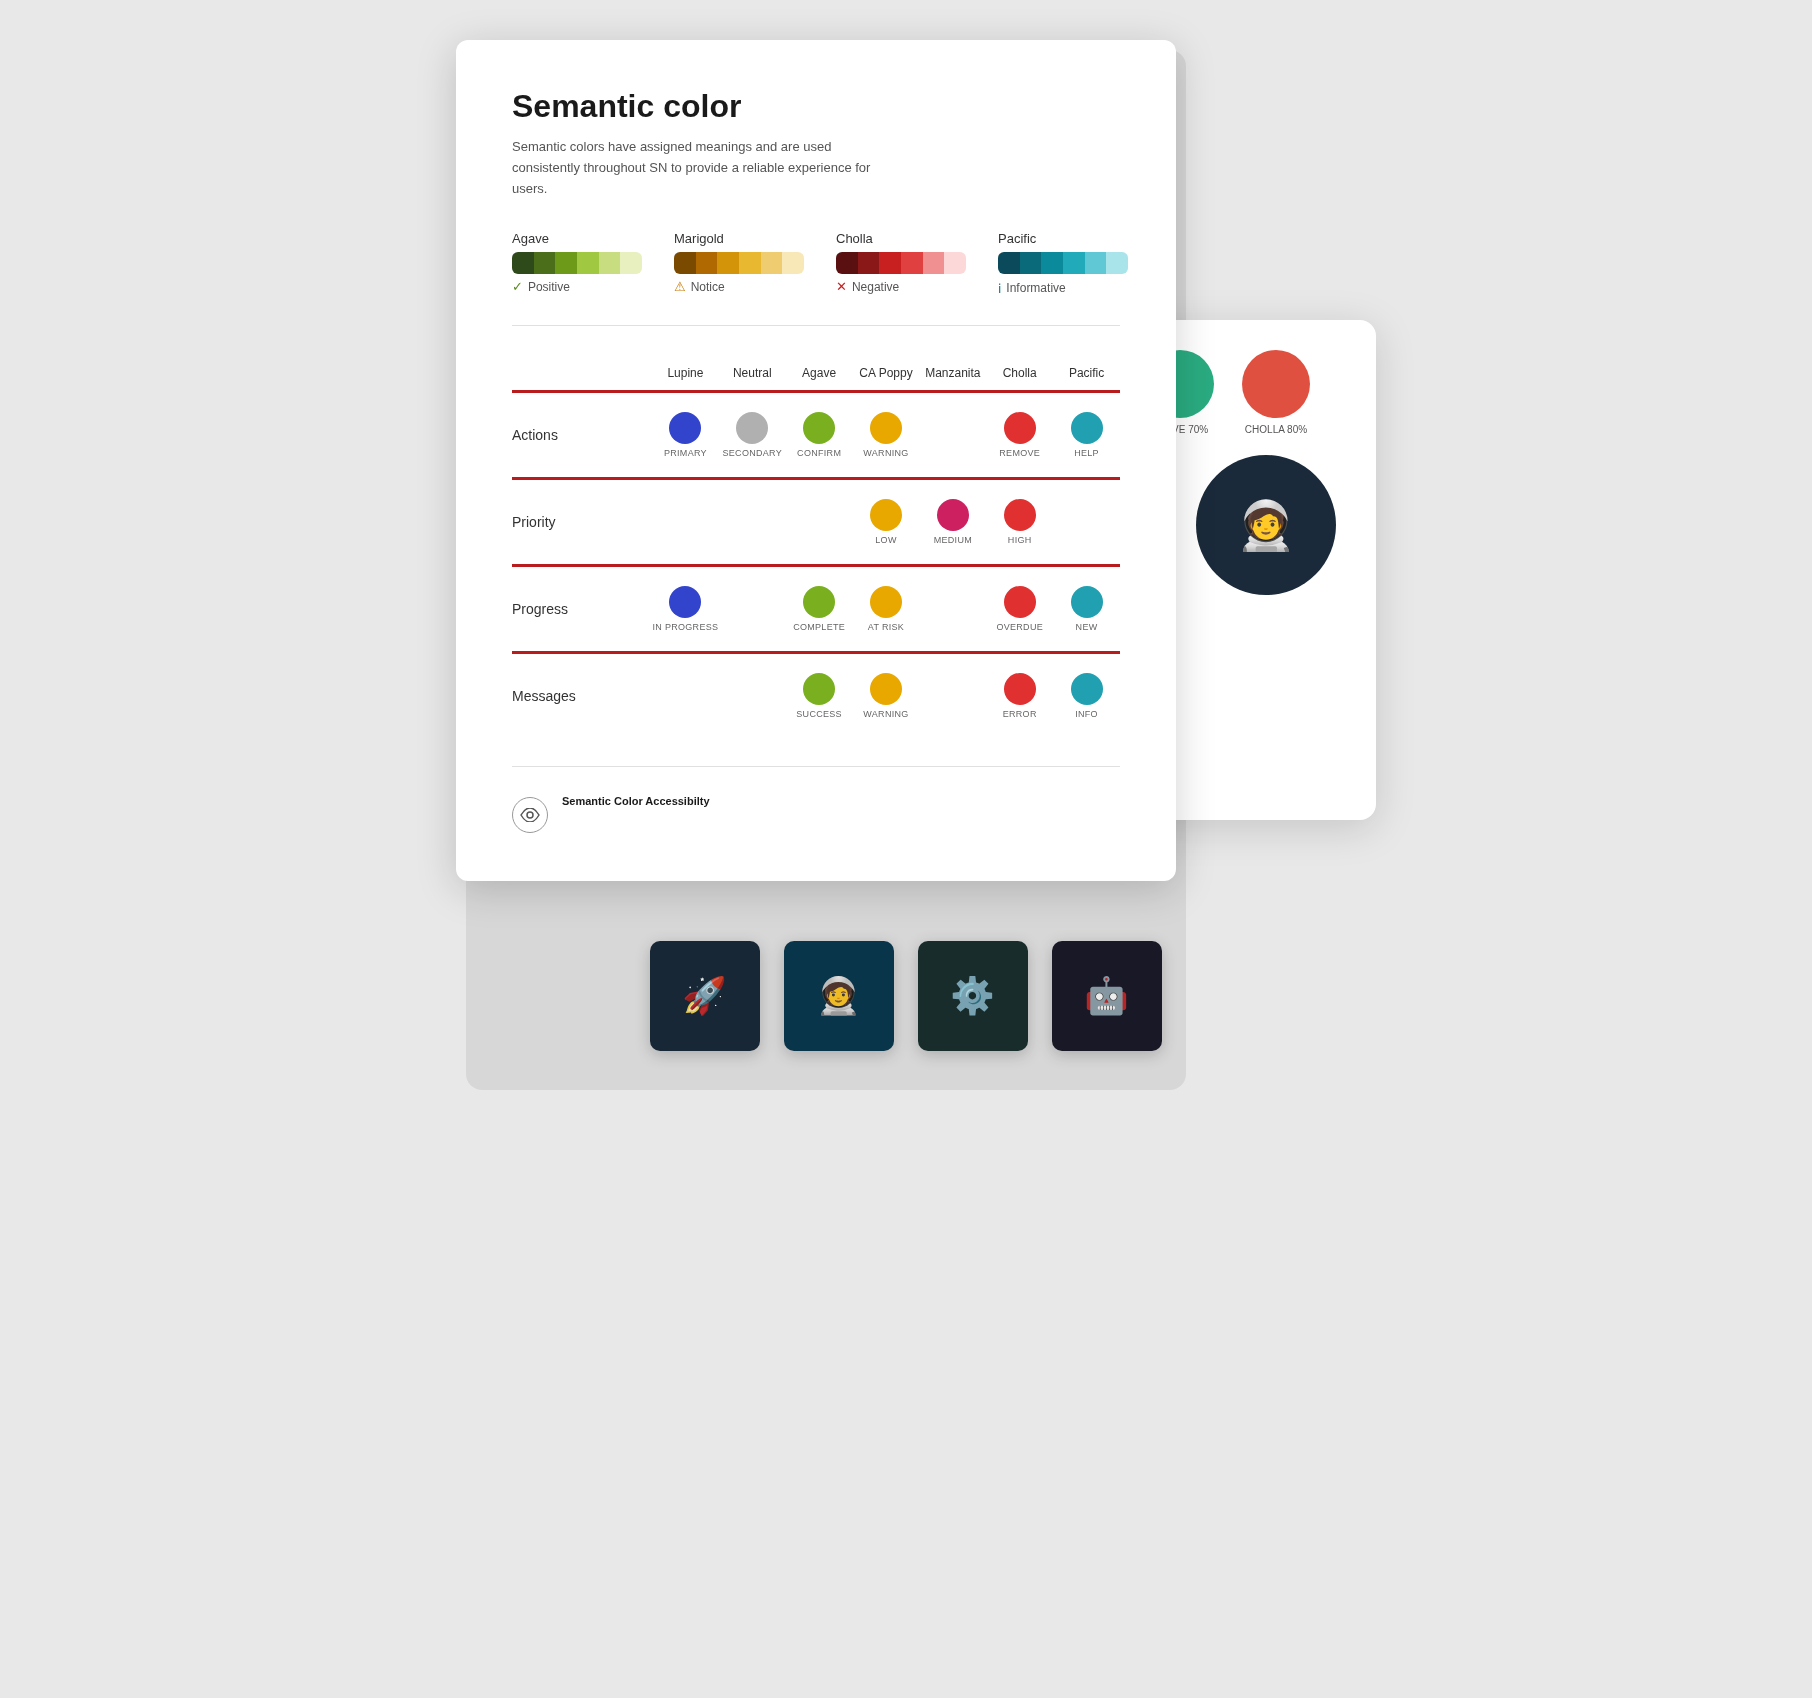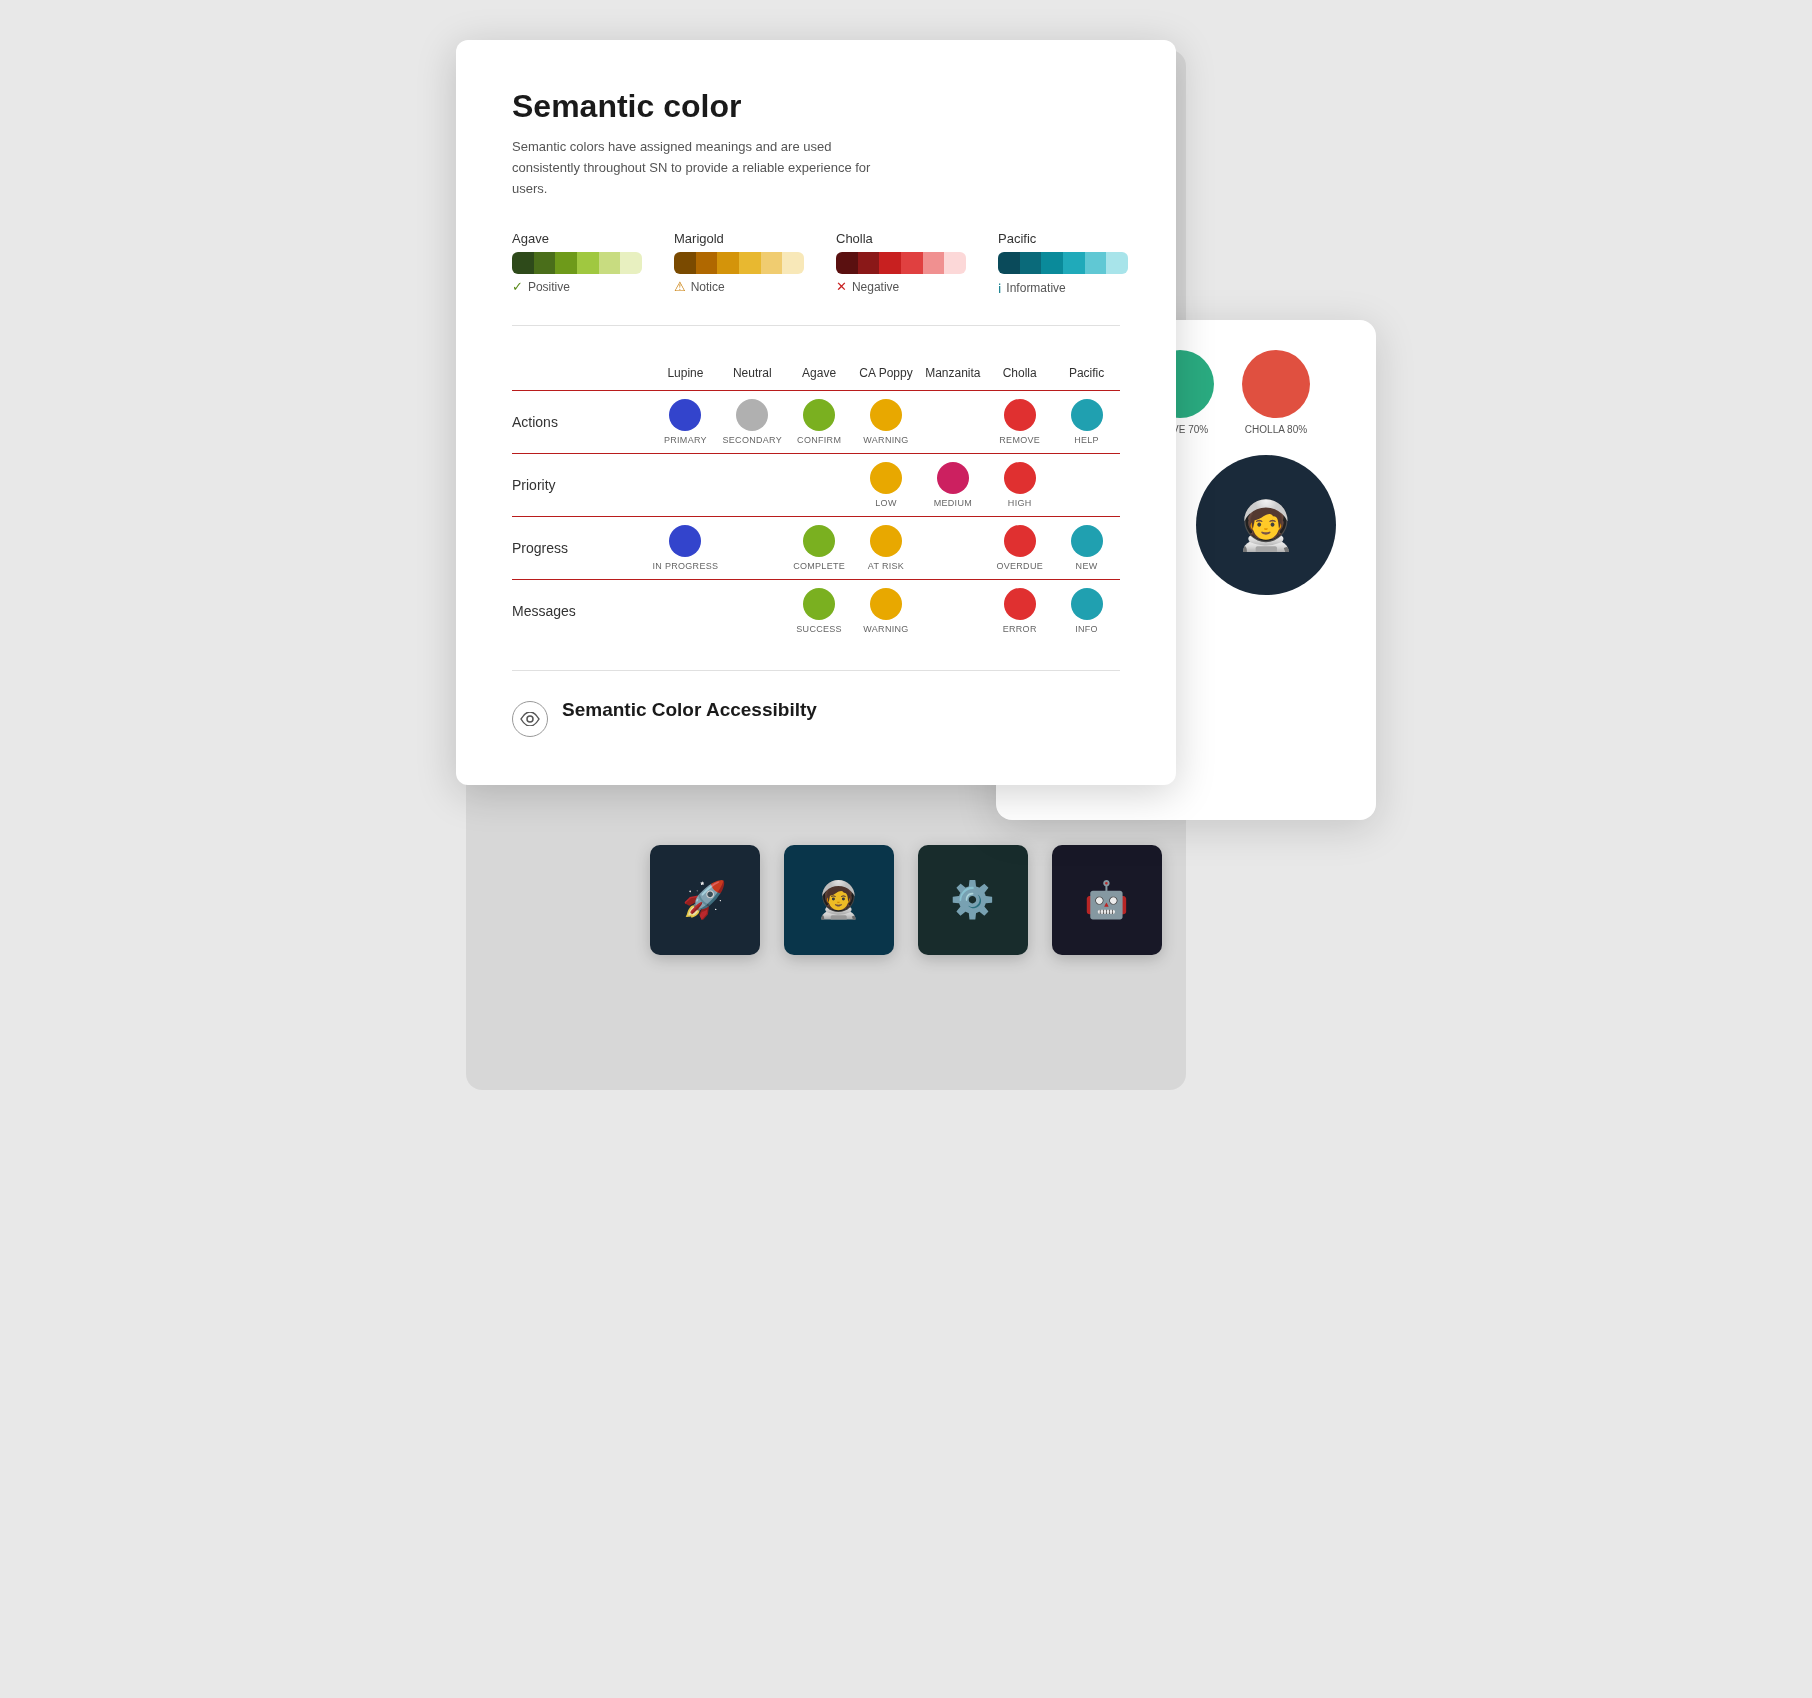--- a/index.html
+++ b/index.html
@@ -109,22 +109,22 @@
       padding-bottom: 10px;
       margin-top: 40px;
     }
     .sem-table-header .col-label {
       text-align: left;
     }
     .sem-table-row {
       display: grid;
       grid-template-columns: 140px repeat(7, 1fr);
       align-items: center;
-      padding: 8px 0;
-      border-top: 1px solid #b91c1c;
+      padding: 19px 0;
+      border-top: 3px solid #b91c1c;
     }
     .row-title {
       font-size: 14px;
       color: #333;
       font-weight: 400;
     }
     .color-dot-cell {
       display: flex;
       flex-direction: column;
       align-items: center;
@@ -155,21 +155,21 @@
       height: 36px;
       border: 1.5px solid #999;
       border-radius: 50%;
       display: flex;
       align-items: center;
       justify-content: center;
       flex-shrink: 0;
       margin-top: 2px;
     }
     .accessibility-title {
-      font-size: 19px;
+      font-size: 11px;
       font-weight: 700;
       color: #1a1a1a;
       margin-bottom: 4px;
     }
     .accessibility-text {
       font-size: 12px;
       color: #555;
       line-height: 1.6;
       max-width: 420px;
     }

